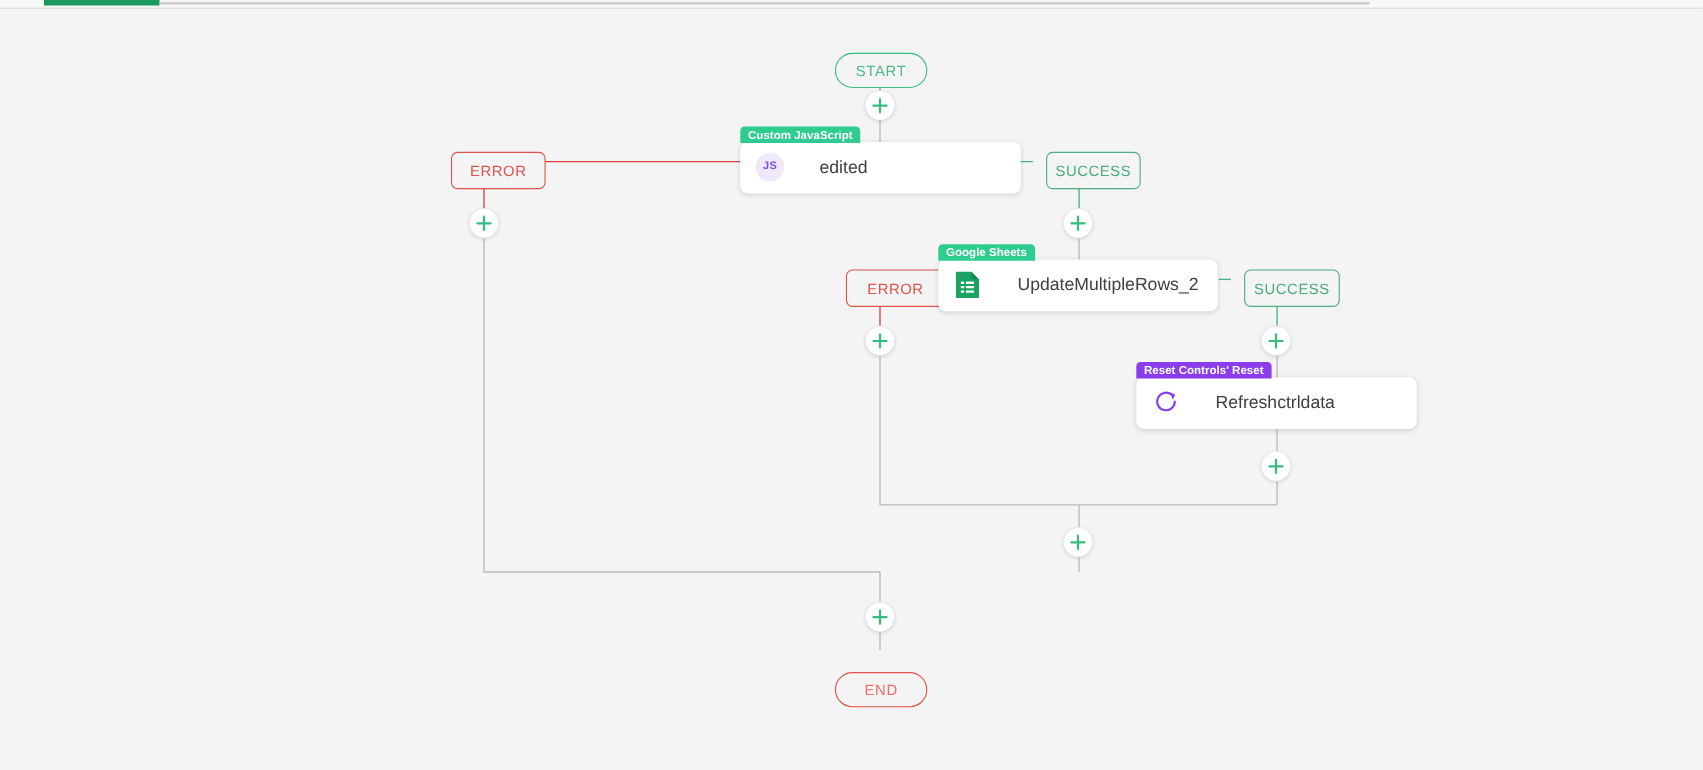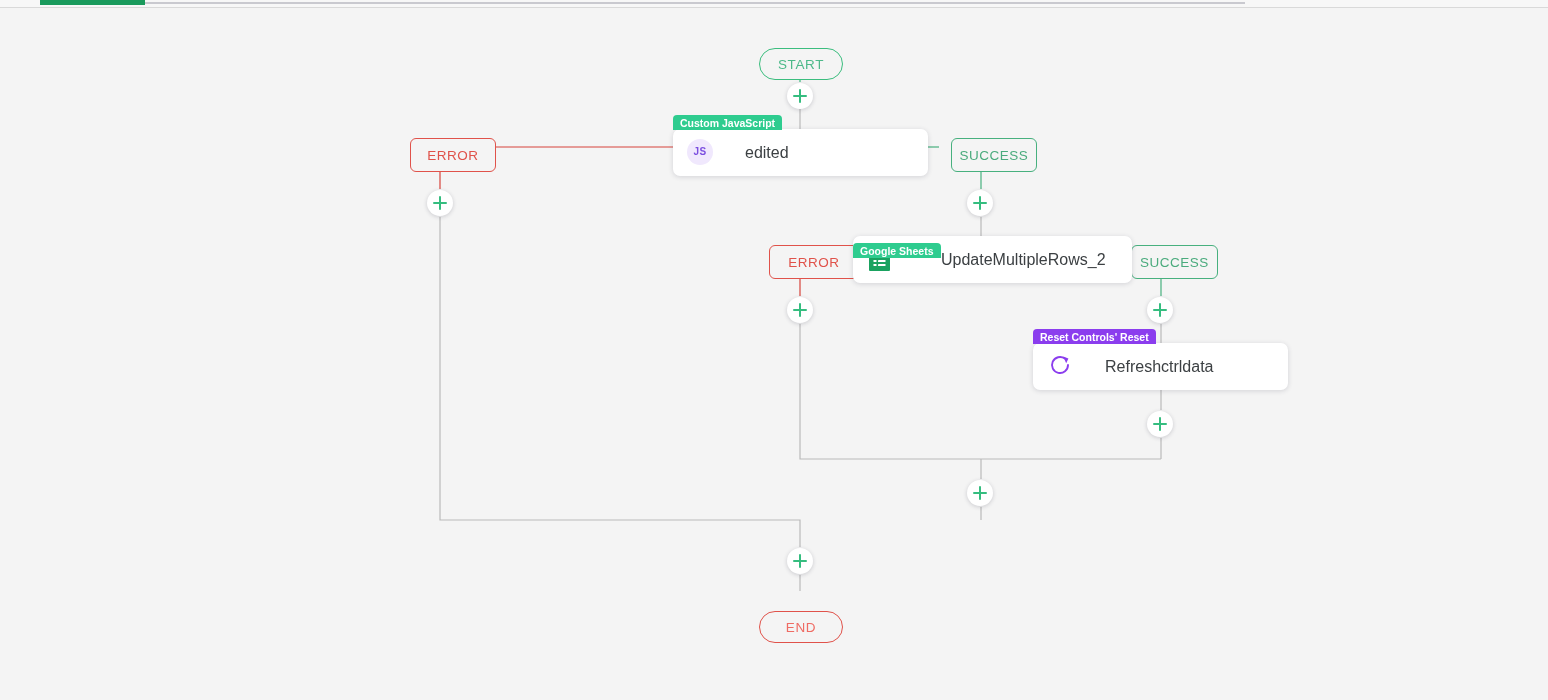--- a/index.html
+++ b/index.html
@@ -244,24 +244,24 @@
     </div>
     <div class="node-card" style="width:255px;">
       <div class="node-icon">
         <div class="js-badge">JS</div>
       </div>
       <div class="node-title">edited</div>
     </div>
   </div>
 
   <div class="node" style="left:853px; top:215px; width:255px;">
-    <div class="node-chip" style="background:#2ecc8f;margin-top:21px;">
+    <div class="node-chip" style="background:#2ecc8f;">
       <span>Google Sheets</span>
     </div>
-    <div class="node-card" style="width:279px;gap:16px;">
+    <div class="node-card" style="width:254px;">
       <div class="node-icon">
         <svg width="24" height="26" viewBox="0 0 24 26" aria-hidden="true">
           <path d="M2 1 h13 l7 7 v16 a1 1 0 0 1 -1 1 h-19 a1 1 0 0 1 -1 -1 v-22 a1 1 0 0 1 1 -1 z" fill="#1aa260"></path>
           <path d="M15 1 l7 7 h-7 z" fill="#14measure" style="fill:#0f8a4f"></path>
           <rect x="5.5" y="10" width="3" height="2.1" fill="#ffffff" rx="0.4"></rect>
           <rect x="10" y="10" width="7.5" height="2.1" fill="#ffffff" rx="0.4"></rect>
           <rect x="5.5" y="14" width="3" height="2.1" fill="#ffffff" rx="0.4"></rect>
           <rect x="10" y="14" width="7.5" height="2.1" fill="#ffffff" rx="0.4"></rect>
           <rect x="5.5" y="18" width="3" height="2.1" fill="#ffffff" rx="0.4"></rect>
           <rect x="10" y="18" width="7.5" height="2.1" fill="#ffffff" rx="0.4"></rect>

